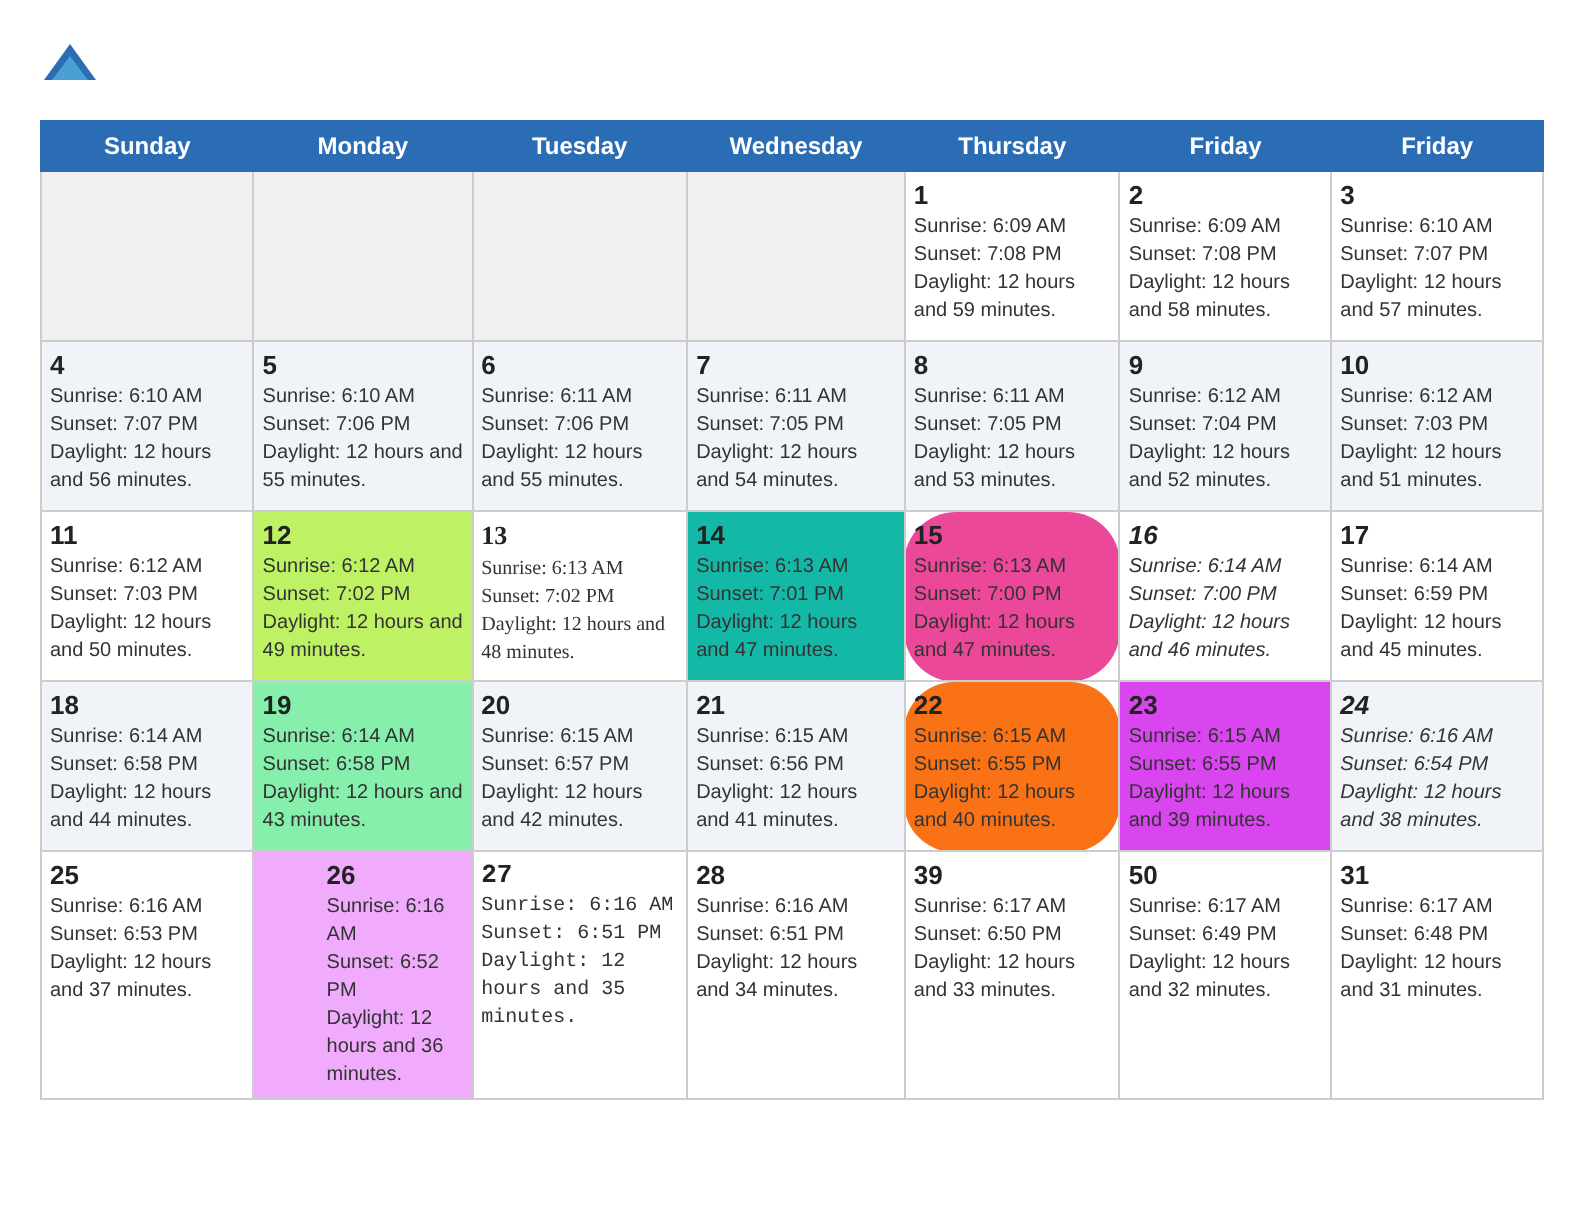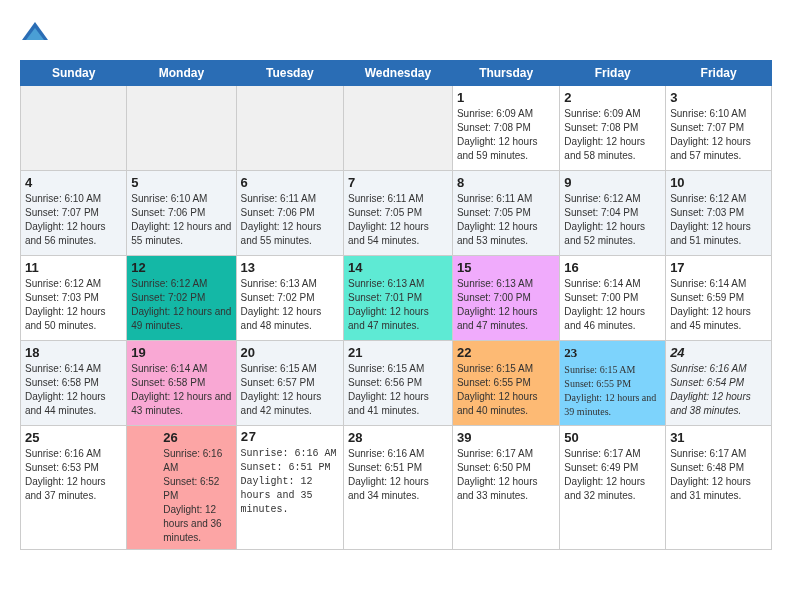--- a/index.html
+++ b/index.html
@@ -197,109 +197,109 @@
 Daylight: 12 hours and 51 minutes.</div>
         </td>
       </tr>
       <tr>
         <td style="background: rgb(255, 255, 255);">
           <div class="day-number">11</div>
           <div class="day-info" style="white-space: pre-line;">Sunrise: 6:12 AM
 Sunset: 7:03 PM
 Daylight: 12 hours and 50 minutes.</div>
         </td>
-        <td style="background: #14b8a6; margin-top: 46px;">
+        <td style="background: #bef264; margin-top: 46px;">
           <div class="day-number">12</div>
           <div class="day-info" style="white-space: pre-line;">Sunrise: 6:12 AM
 Sunset: 7:02 PM
 Daylight: 12 hours and 49 minutes.</div>
         </td>
-        <td style="background: rgb(255, 255, 255);">
+        <td style="background: rgb(255, 255, 255); font-family: Liberation Serif, serif;">
           <div class="day-number">13</div>
           <div class="day-info" style="white-space: pre-line;">Sunrise: 6:13 AM
 Sunset: 7:02 PM
 Daylight: 12 hours and 48 minutes.</div>
         </td>
-        <td style="background: #5eead4;">
+        <td style="background: #14b8a6;">
           <div class="day-number">14</div>
           <div class="day-info" style="white-space: pre-line;">Sunrise: 6:13 AM
 Sunset: 7:01 PM
 Daylight: 12 hours and 47 minutes.</div>
         </td>
-        <td style="background: #f0abfc;">
+        <td style="background: #ec4899; border-radius: 26px;">
           <div class="day-number">15</div>
           <div class="day-info" style="white-space: pre-line;">Sunrise: 6:13 AM
 Sunset: 7:00 PM
 Daylight: 12 hours and 47 minutes.</div>
         </td>
-        <td style="background: rgb(255, 255, 255);">
+        <td style="background: rgb(255, 255, 255); font-style: italic;">
           <div class="day-number">16</div>
           <div class="day-info" style="white-space: pre-line;">Sunrise: 6:14 AM
 Sunset: 7:00 PM
 Daylight: 12 hours and 46 minutes.</div>
         </td>
         <td style="background: rgb(255, 255, 255); margin-top: 24px;">
           <div class="day-number">17</div>
           <div class="day-info" style="white-space: pre-line;">Sunrise: 6:14 AM
 Sunset: 6:59 PM
 Daylight: 12 hours and 45 minutes.</div>
         </td>
       </tr>
       <tr>
         <td style="background: rgb(240, 244, 248);">
           <div class="day-number">18</div>
           <div class="day-info" style="white-space: pre-line;">Sunrise: 6:14 AM
 Sunset: 6:58 PM
 Daylight: 12 hours and 44 minutes.</div>
         </td>
-        <td style="background: #f9a8d4;">
+        <td style="background: #86efac;">
           <div class="day-number">19</div>
           <div class="day-info" style="white-space: pre-line;">Sunrise: 6:14 AM
 Sunset: 6:58 PM
 Daylight: 12 hours and 43 minutes.</div>
         </td>
         <td style="background: rgb(240, 244, 248);">
           <div class="day-number">20</div>
           <div class="day-info" style="white-space: pre-line;">Sunrise: 6:15 AM
 Sunset: 6:57 PM
 Daylight: 12 hours and 42 minutes.</div>
         </td>
         <td style="background: rgb(240, 244, 248);">
           <div class="day-number">21</div>
           <div class="day-info" style="white-space: pre-line;">Sunrise: 6:15 AM
 Sunset: 6:56 PM
 Daylight: 12 hours and 41 minutes.</div>
         </td>
-        <td style="background: #fdba74;">
+        <td style="background: #f97316; border-radius: 25px;">
           <div class="day-number">22</div>
           <div class="day-info" style="white-space: pre-line;">Sunrise: 6:15 AM
 Sunset: 6:55 PM
 Daylight: 12 hours and 40 minutes.</div>
         </td>
-        <td style="background: #7dd3fc; font-family: Liberation Serif, serif;">
+        <td style="background: #d946ef;">
           <div class="day-number">23</div>
           <div class="day-info" style="white-space: pre-line;">Sunrise: 6:15 AM
 Sunset: 6:55 PM
 Daylight: 12 hours and 39 minutes.</div>
         </td>
         <td style="background: rgb(240, 244, 248); font-style: italic;">
           <div class="day-number">24</div>
           <div class="day-info" style="white-space: pre-line;">Sunrise: 6:16 AM
 Sunset: 6:54 PM
 Daylight: 12 hours and 38 minutes.</div>
         </td>
       </tr>
       <tr>
         <td style="background: rgb(255, 255, 255);">
           <div class="day-number">25</div>
           <div class="day-info" style="white-space: pre-line;">Sunrise: 6:16 AM
 Sunset: 6:53 PM
 Daylight: 12 hours and 37 minutes.</div>
         </td>
-        <td style="background: #fca5a5; padding-left: 36px;">
+        <td style="background: #f0abfc; padding-left: 36px;">
           <div class="day-number">26</div>
           <div class="day-info" style="white-space: pre-line;">Sunrise: 6:16 AM
 Sunset: 6:52 PM
 Daylight: 12 hours and 36 minutes.</div>
         </td>
         <td style="background: rgb(255, 255, 255); font-family: Liberation Mono, monospace;">
           <div class="day-number">27</div>
           <div class="day-info" style="white-space: pre-line;">Sunrise: 6:16 AM
 Sunset: 6:51 PM
 Daylight: 12 hours and 35 minutes.</div>

